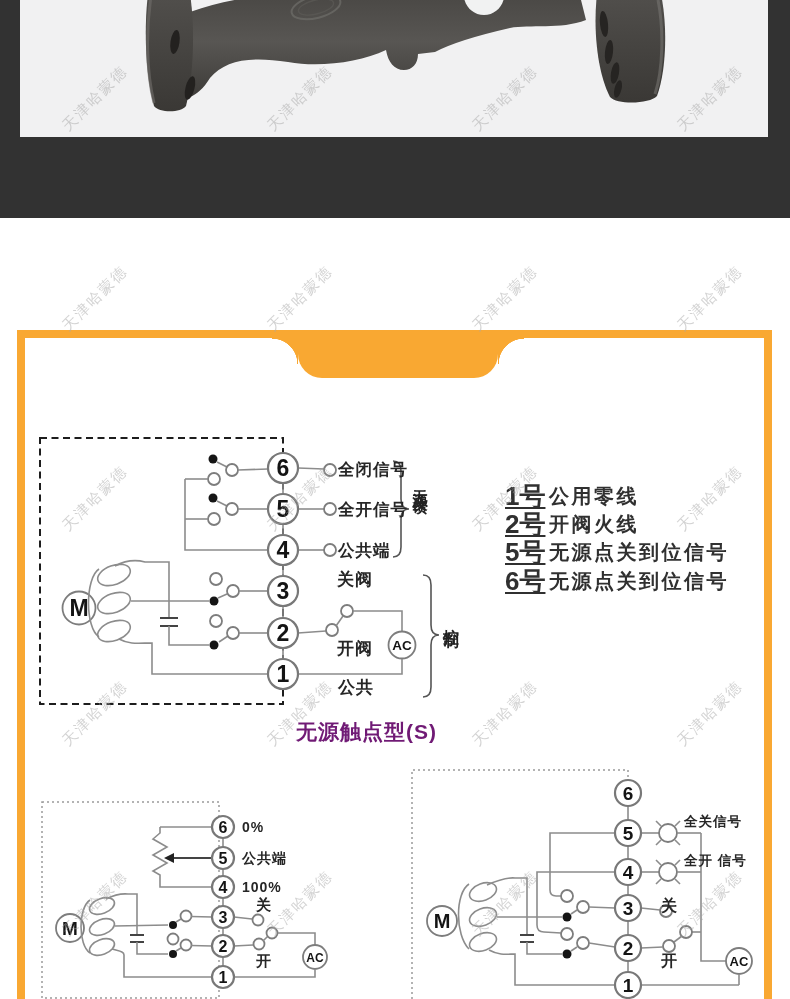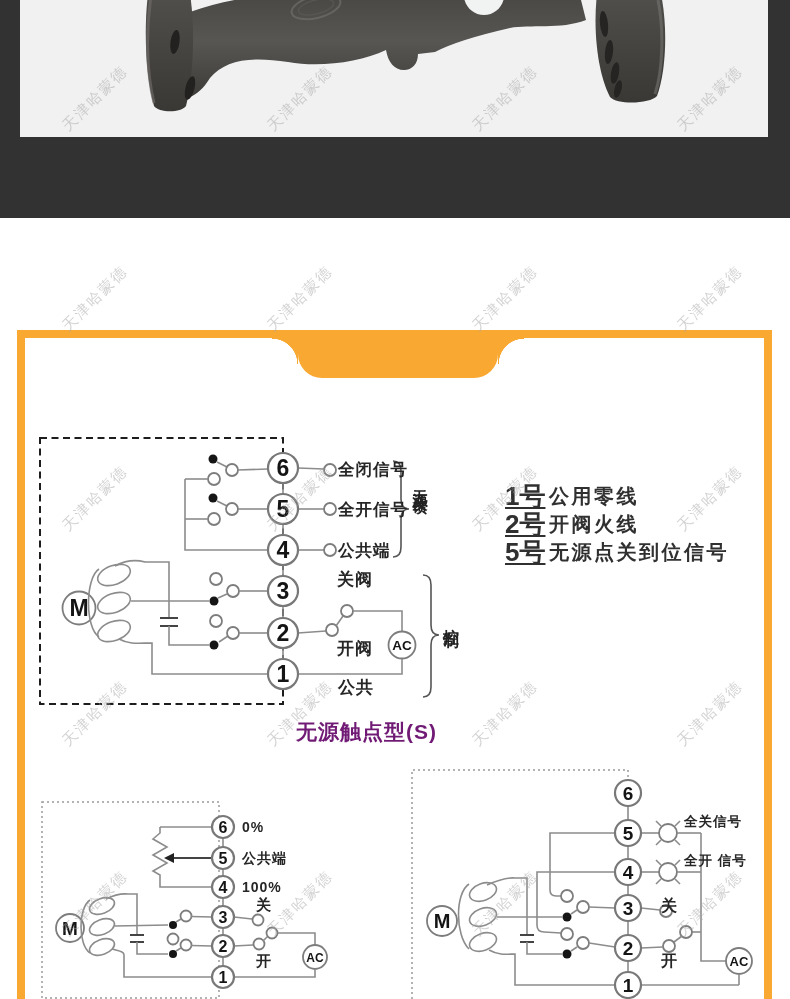--- a/index.html
+++ b/index.html
@@ -200,20 +200,24 @@
       <div class="row">
         <span class="no">1号</span>
         <span class="desc">公用零线</span>
       </div>
       <div class="row">
         <span class="no">2号</span>
         <span class="desc">开阀火线</span>
       </div>
       <div class="row">
         <span class="no">5号</span>
+        <span class="desc">无源点关到位信号</span>
+      </div>
+      <div class="row">
+        <span class="no">6号</span>
         <span class="desc">无源点关到位信号</span>
       </div>
     </div>
 
   <div class="diag" style="left:40px;top:795px;">
     <svg width="310" height="204" viewBox="0 0 310 204">
       <rect x="2" y="7" width="177" height="196" class="dotbox"></rect>
       <line x1="183" y1="32" x2="183" y2="182" class="wire"></line>
 
       <line x1="120" y1="32" x2="172" y2="32" class="wire"></line>

